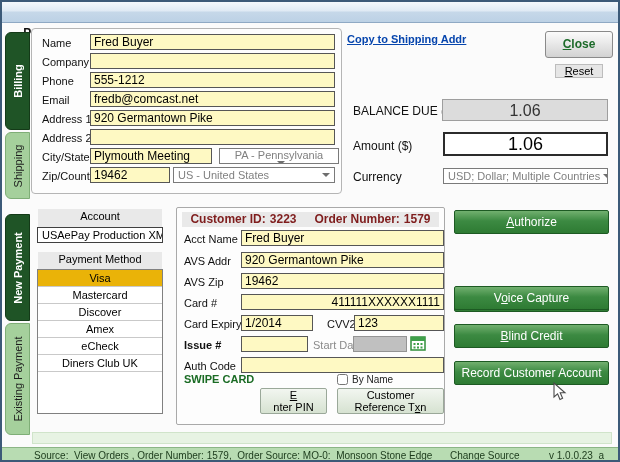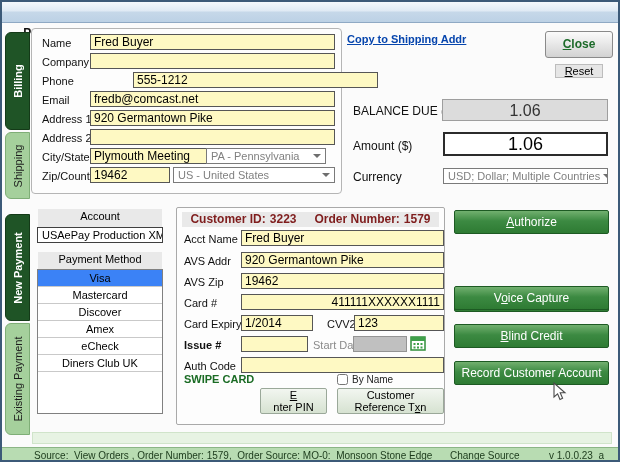--- a/index.html
+++ b/index.html
@@ -80,21 +80,21 @@
     color:#000; text-align:center; line-height:14px; height:18px;
   }
   .listbox {
     position:absolute; left:35px; top:267px; width:126px; height:145px;
     border:1px solid #808080; background:#fff;
   }
   .listrow {
     height:17px; line-height:16px; text-align:center; font-size:11px; color:#000;
     border-bottom:1px solid #c9c9c9; cursor:pointer;
   }
-  .listrow.selected { background:#3b82f6; }
+  .listrow.selected { background:#eab308; }
   
   .midpanel {
     position:absolute; left:174px; top:205px; width:269px; height:218px;
     border:1px solid #a9a9a9; border-radius:2px; background:#fdfdfd;
   }
   .panel-header {
     position:absolute; left:180px; top:210px; width:257px; height:15px;
     background:#e9e9e9; font-size:12px; font-weight:bold; color:#7f1d1d;
     display:flex; justify-content:center; align-items:center; gap:4px; line-height:15px;
   }
@@ -157,34 +157,34 @@
 
   <div class="groupbox"></div>
 
   <span class="flabel" style="left:40px; top:35px;">Name</span>
   <input class="tinput" style="left: 88px; top: 32px; width: 245px;" readonly="" value="Fred Buyer">
 
   <span class="flabel" style="left:40px; top:54px;">Company</span>
   <input class="tinput" style="left: 88px; top: 51px; width: 245px;" readonly="" value="">
 
   <span class="flabel" style="left:40px; top:73px;">Phone</span>
-  <input class="tinput" style="left: 88px; top: 70px; width: 245px; margin-left: 43px;" readonly="" value="555-1212">
+  <input class="tinput" style="left: 88px; top: 70px; width: 245px;" readonly="" value="555-1212">
 
   <span class="flabel" style="left:40px; top:92px;">Email</span>
   <input class="tinput" style="left: 88px; top: 89px; width: 245px;" readonly="" value="fredb@comcast.net">
 
   <span class="flabel" style="left:40px; top:111px;">Address 1</span>
   <input class="tinput" style="left: 88px; top: 108px; width: 245px;" readonly="" value="920 Germantown Pike">
 
   <span class="flabel" style="left:40px; top:130px;">Address 2</span>
   <input class="tinput" style="left: 88px; top: 127px; width: 245px;" readonly="" value="">
 
   <span class="flabel" style="left:40px; top:149px;">City/State</span>
   <input class="tinput" style="left: 88px; top: 146px; width: 122px;" readonly="" value="Plymouth Meeting">
-  <div class="combo gray" style="left:204px; top:146px; width:120px;">
+  <div class="combo gray" style="left:217px; top:146px; width:120px;flex-direction:column;">
     <span>PA - Pennsylvania</span>
     <span class="arrow"></span>
   </div>
 
   <span class="flabel" style="left:40px; top:168px;">Zip/Country</span>
   <input class="tinput" style="left: 88px; top: 165px; width: 80px;" readonly="" value="19462">
   <div class="combo gray" style="left:171px; top:165px; width:162px;">
     <span>US - United States</span>
     <span class="arrow"></span>
   </div>

